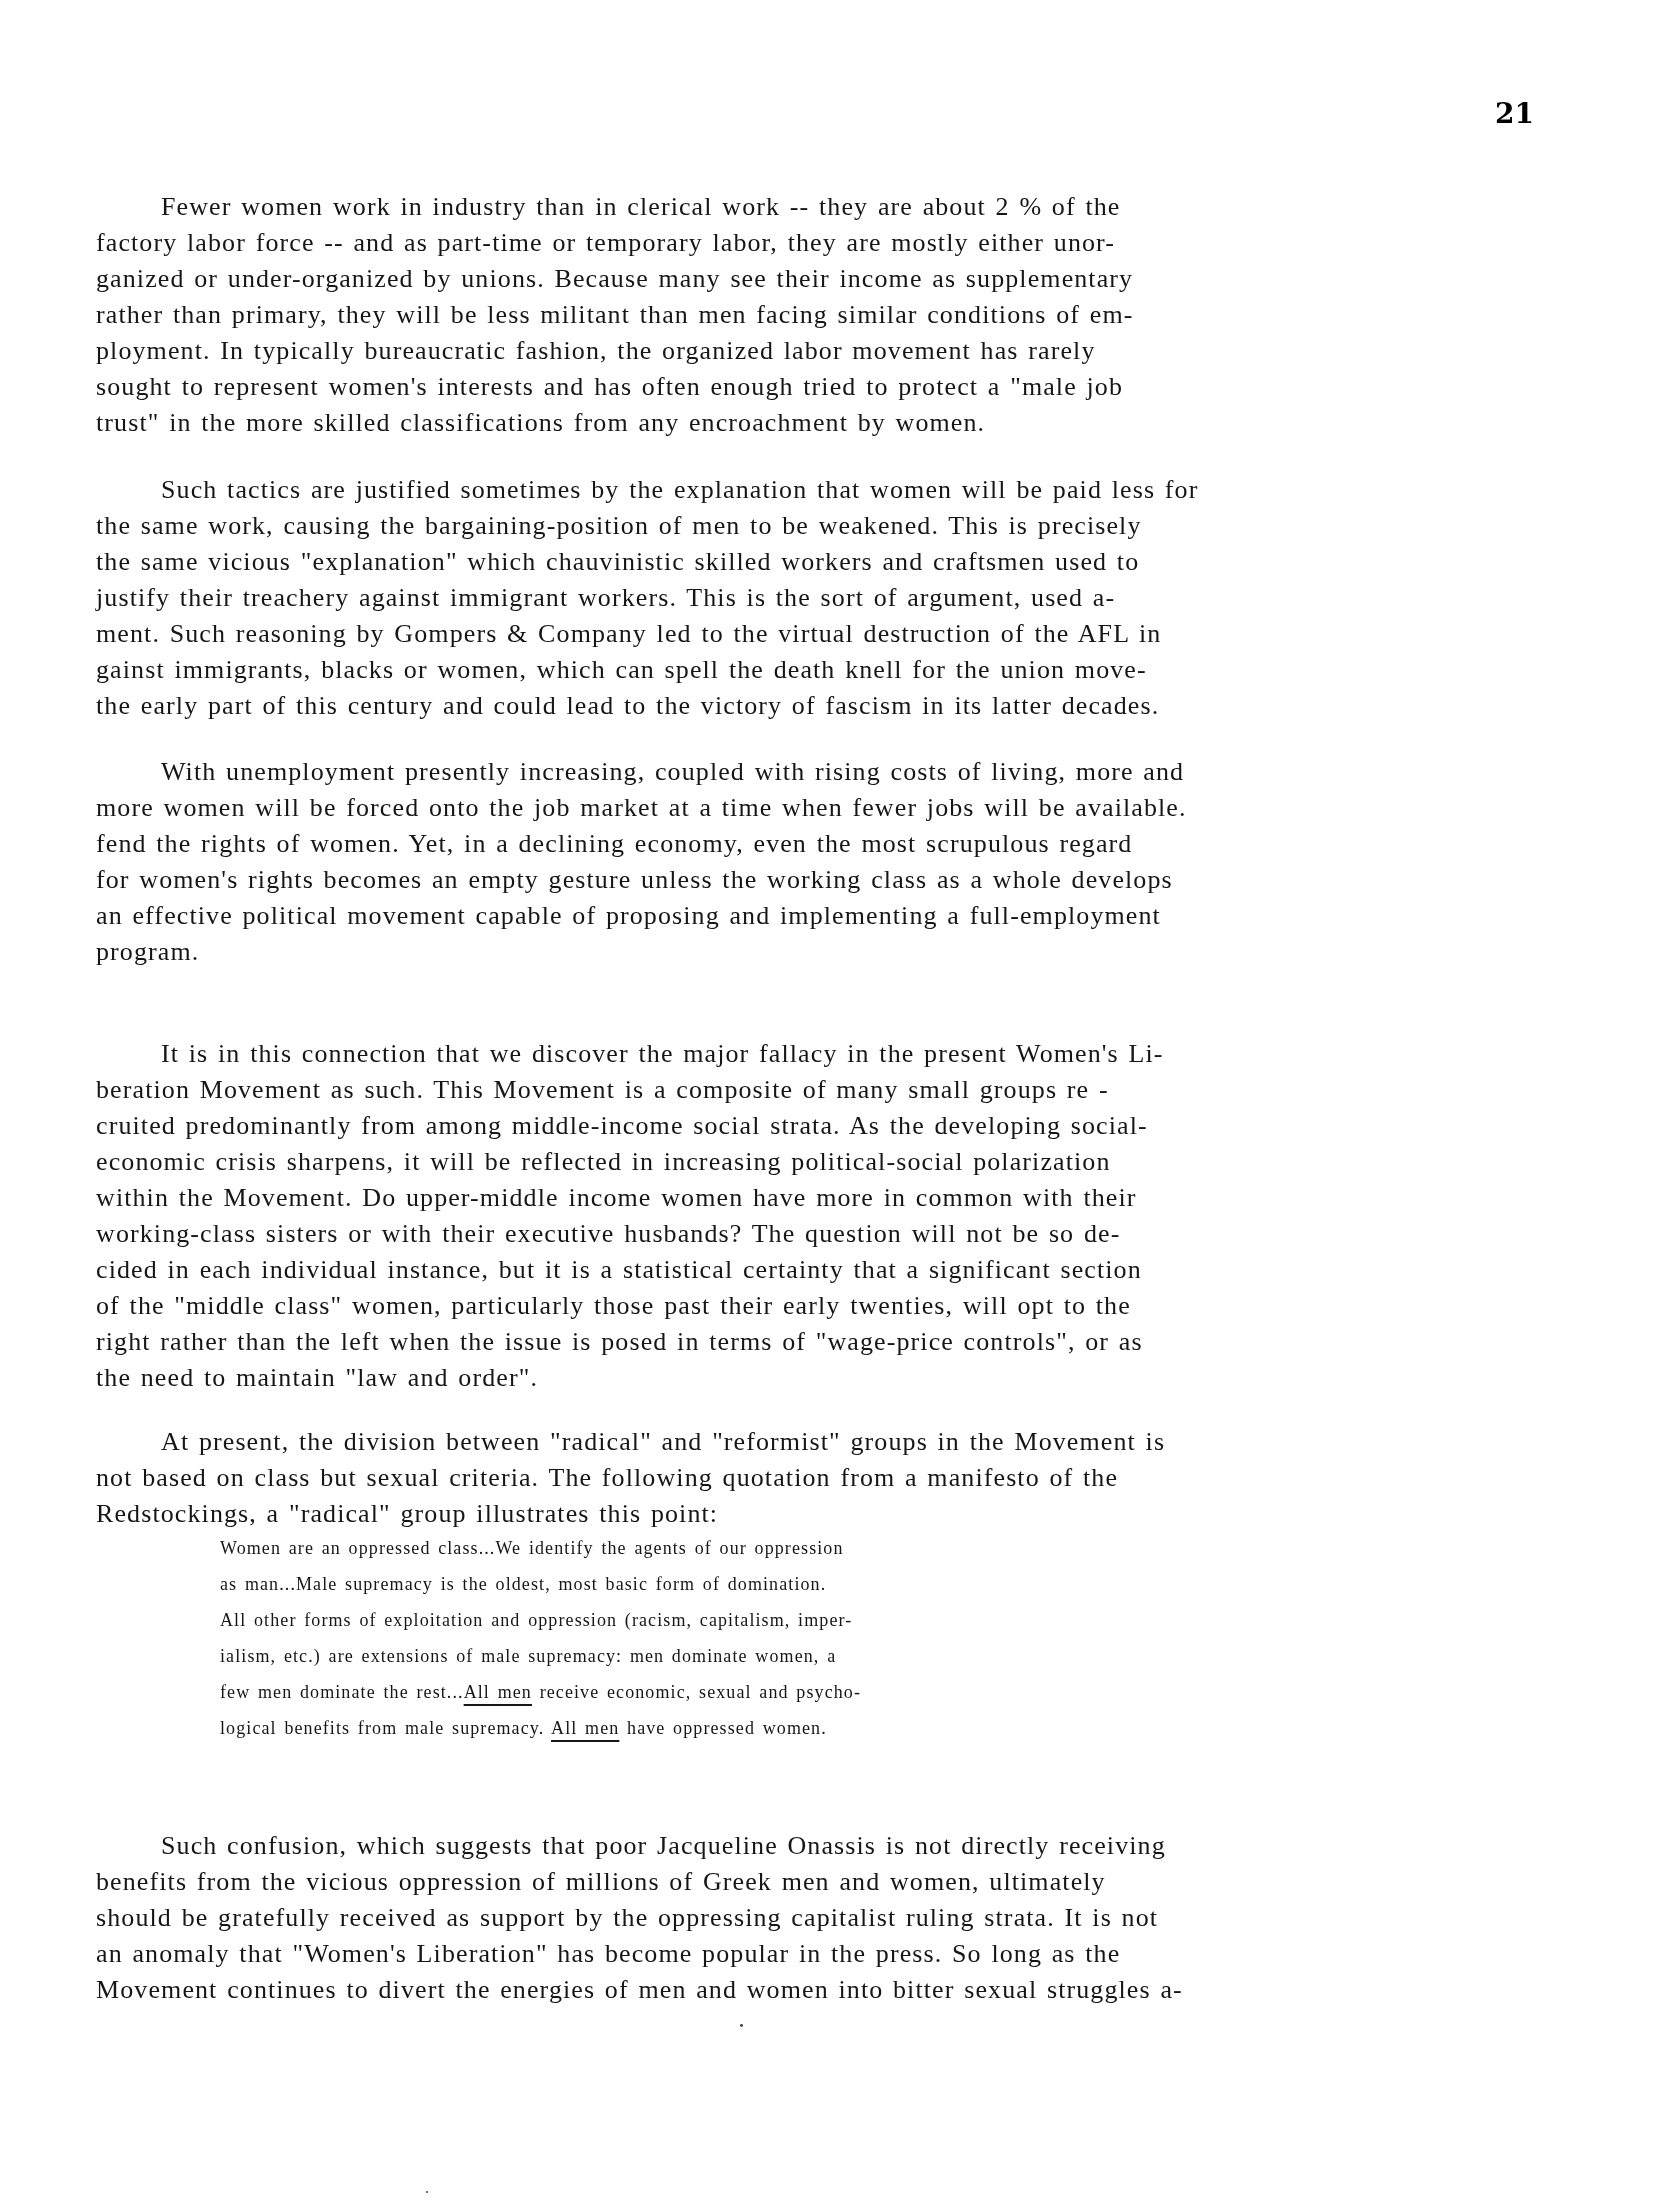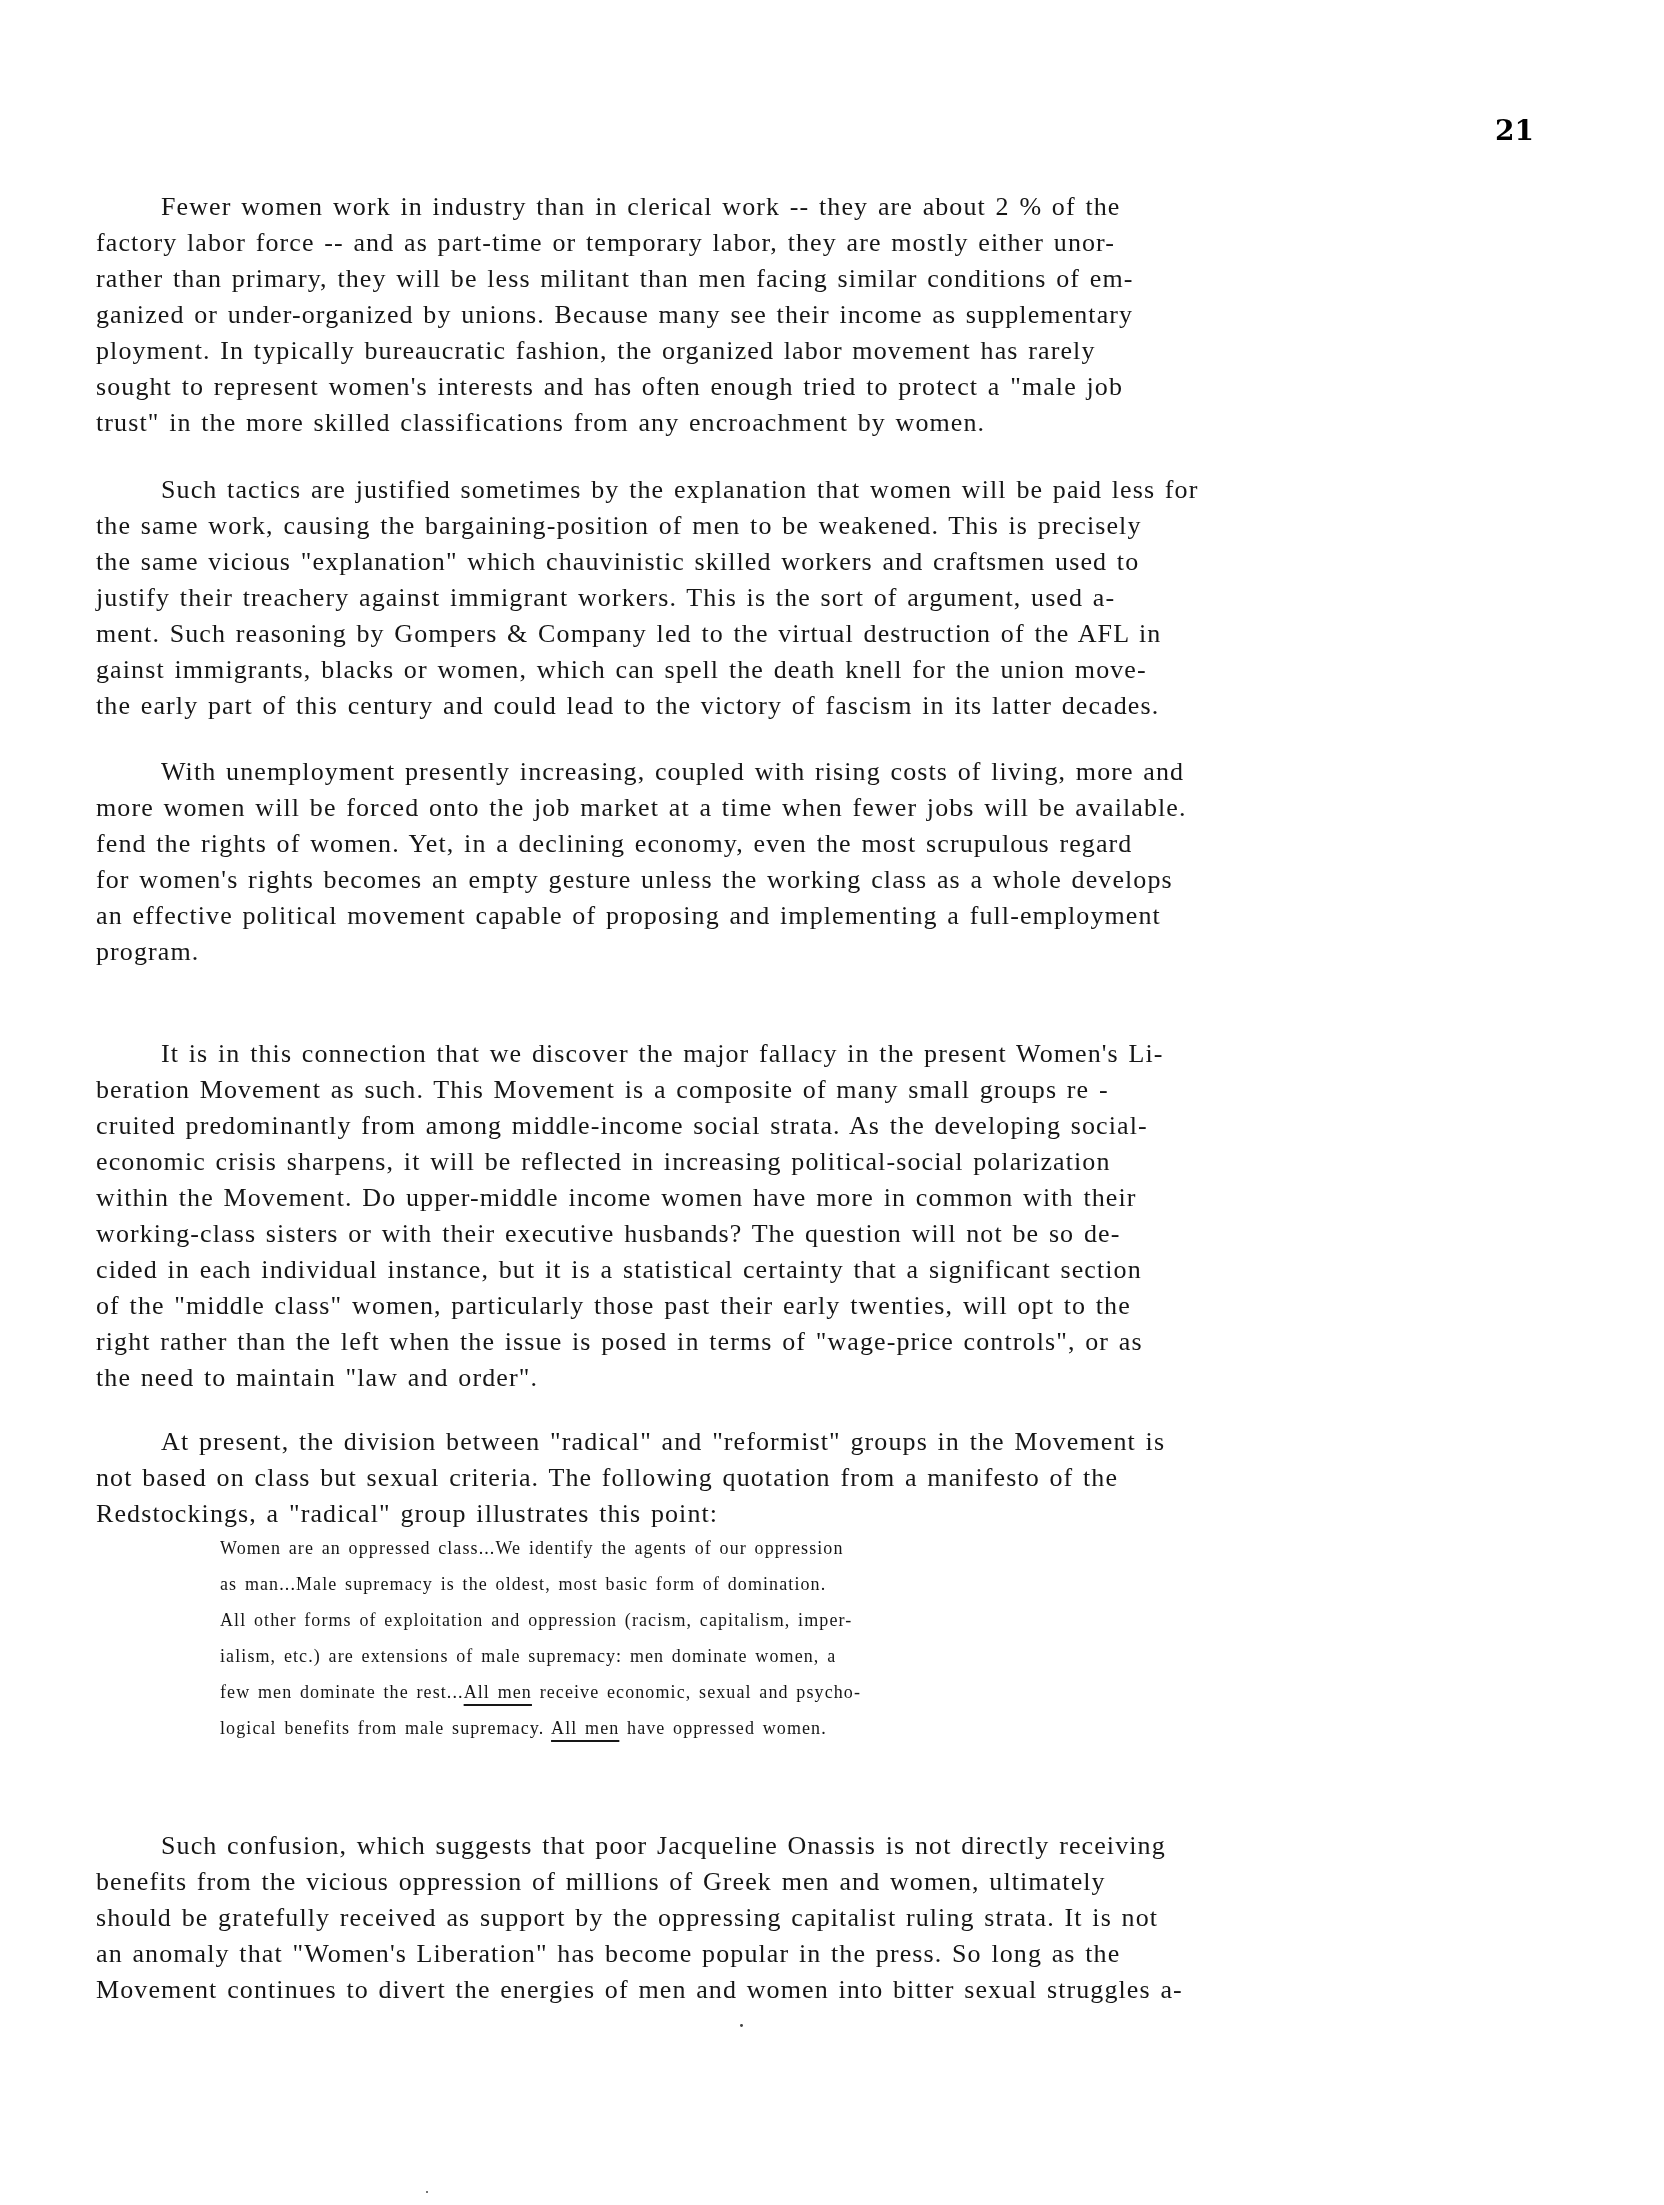--- a/index.html
+++ b/index.html
@@ -16,21 +16,20 @@
       color: #111111;
     }
     .page-number {
       position: absolute;
       top: 97px;
       left: 1495px;
       font-family: "DejaVu Serif", serif;
       font-weight: bold;
       font-size: 28px;
       color: #000;
-      margin-top: 17px;
     }
     .para {
       position: absolute;
       left: 96px;
       width: 1460px;
       font-size: 26px;
       line-height: 36px;
       letter-spacing: 1.1px;
       word-spacing: 2.1px;
       color: #161616;
@@ -68,22 +67,22 @@
 </head>
 <body>
 
 <div>
 
   <div class="page-number">21</div>
 
   <div class="para" style="top:189px;">
     <span class="line indent">Fewer  women work in industry than in clerical work -- they are about 2 % of the</span>
     <span class="line">factory labor force -- and as part-time or temporary labor, they are mostly either unor-</span>
+    <span class="line">ganized or under-organized by unions.  Because many see their income as supplementary</span>
     <span class="line">rather than primary, they will be less militant than men facing similar conditions of em-</span>
-    <span class="line">ganized or under-organized by unions.  Because many see their income as supplementary</span>
     <span class="line">ployment.  In typically bureaucratic fashion, the organized labor movement has rarely</span>
     <span class="line">sought to represent women's interests and has often enough tried to protect a "male job</span>
     <span class="line">trust" in the more skilled classifications from any encroachment by women.</span>
   </div>
 
   <div class="para" style="top:472px;">
     <span class="line indent">Such tactics are justified sometimes by the explanation that women will be paid less for</span>
     <span class="line">the same work, causing the bargaining-position of men to be weakened.  This is precisely</span>
     <span class="line">the same vicious "explanation" which chauvinistic skilled workers and craftsmen used to</span>
     <span class="line">justify their treachery against immigrant workers.  This is the sort of argument, used a-</span>

